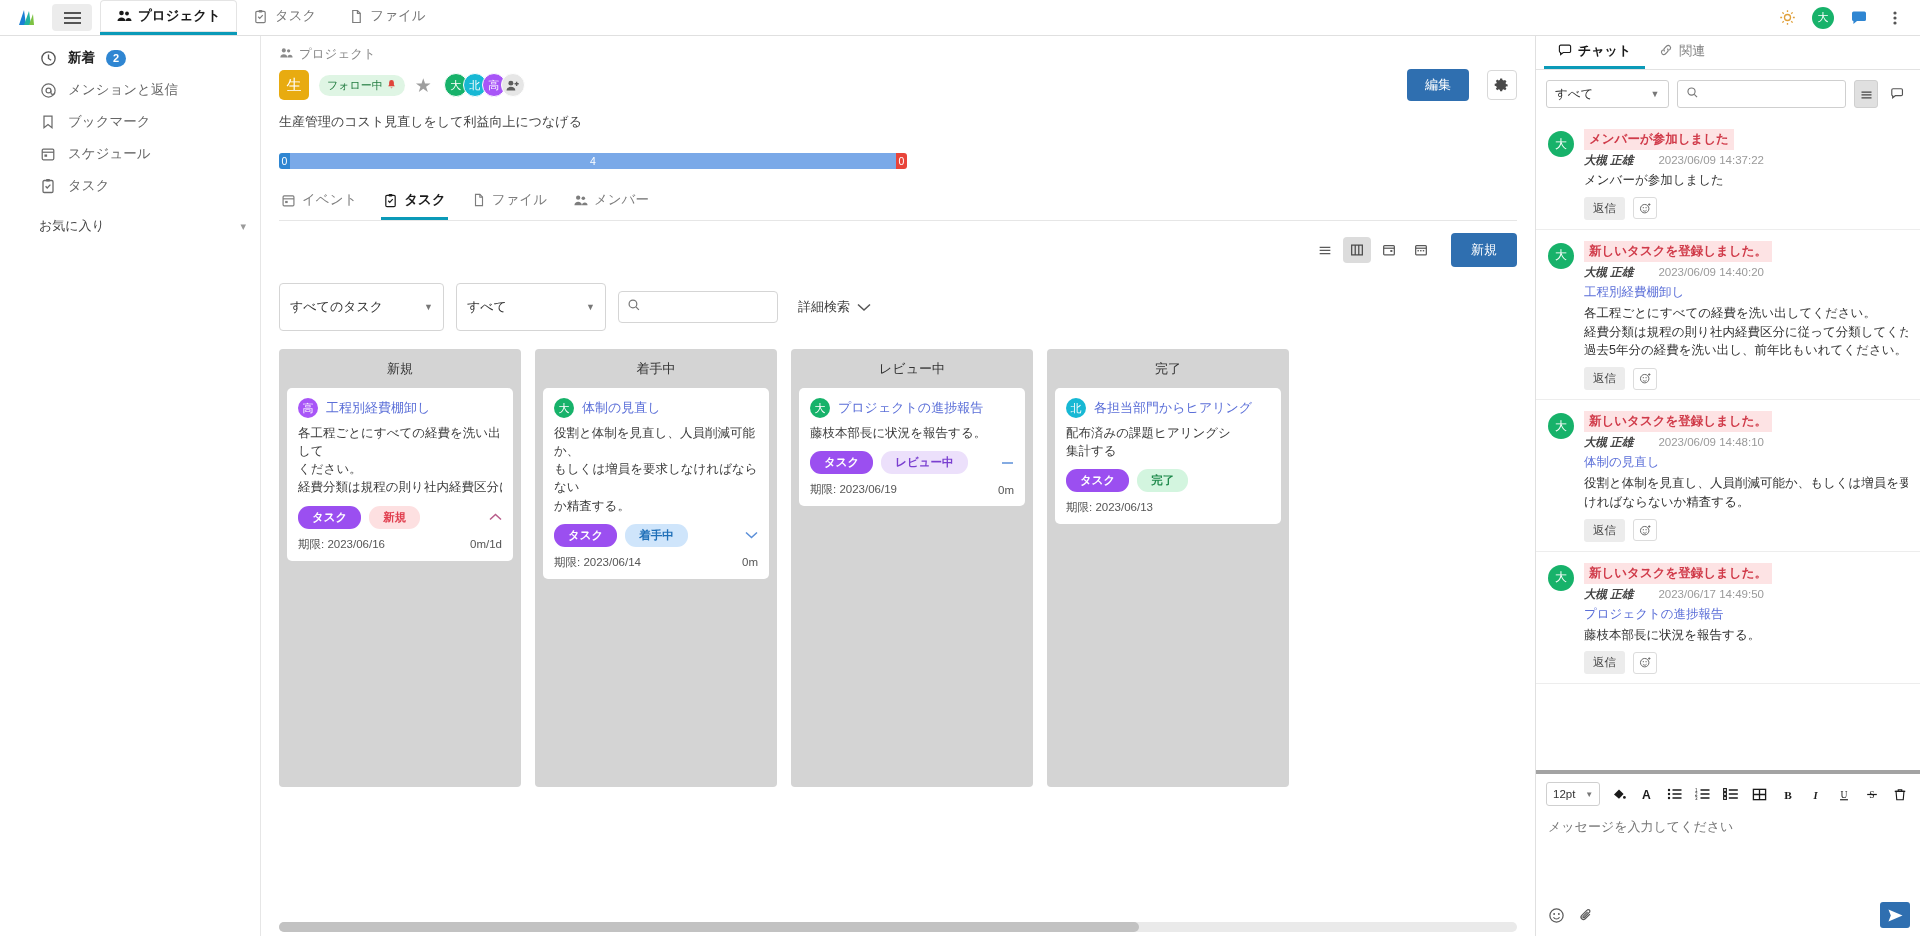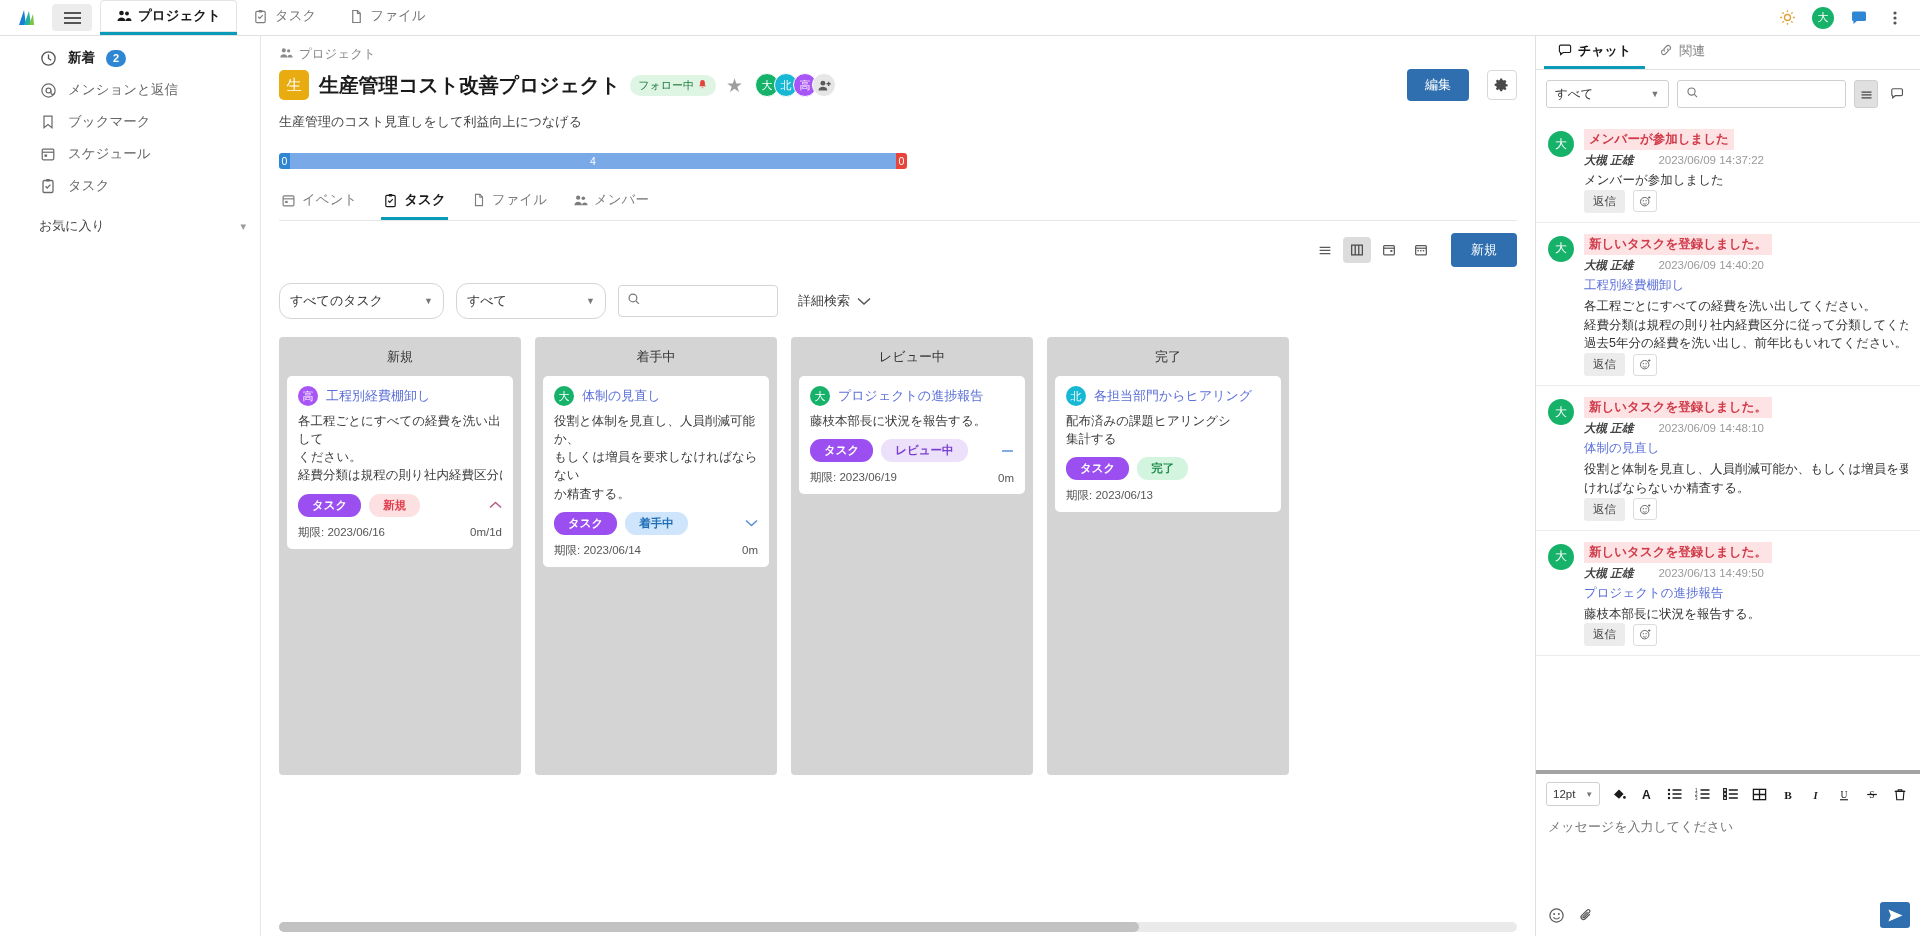--- a/index.html
+++ b/index.html
@@ -128,21 +128,21 @@
     border-radius:4px; cursor:pointer; color:#5a5a5a;
   }
   .view-ic.active { background: #dcdcdc; }
   .new-btn {
     background:#2f6fb0; color:#fff; border:none; border-radius:4px; font-size:13px;
     padding: 8px 20px; margin-left: 12px; cursor:pointer; font-family: inherit;
   }
 
   .filters-row { display:flex; align-items:center; gap: 12px; padding: 16px 18px 0 18px; }
   .sel {
-    height: 36px; border:1px solid #d5d5d5; border-radius:12px; background:#fff;
+    height: 48px; border:1px solid #d5d5d5; border-radius:4px; background:#fff;
     display:flex; align-items:center; padding: 0 10px; font-size:13px; color:#333; cursor:pointer;
   }
   .sel .caret { margin-left: auto; color:#777; font-size: 9px; padding-left: 18px; }
   .sel.w1 { width: 165px; }
   .sel.w2 { width: 150px; }
   .search-box {
     width: 160px; height: 32px; border:1px solid #d5d5d5; border-radius:4px; background:#fff;
     display:flex; align-items:center; padding: 0 8px; gap: 6px;
   }
   .search-box input { border:none; outline:none; font-size:13px; width:100%; font-family: inherit; background: transparent; }
@@ -214,21 +214,21 @@
   .msg { display:flex; gap:10px; padding: 11px 12px 9px 12px; border-bottom: 1px solid #ededed; }
   .msg-av { width: 26px; height: 26px; border-radius:50%; background:#17b26a; color:#fff; font-size:12px;
             display:flex; align-items:center; justify-content:center; flex:0 0 26px; margin-top:2px; }
   .msg-body { flex: 1 1 auto; min-width: 0; }
   .msg-banner { background:#fde3e4; color:#d03a49; font-size:12.5px; font-weight:bold; padding: 2px 5px; display:inline-block; }
   .msg-meta { font-size: 11.5px; margin-top: 3px; }
   .msg-meta .who { color:#444; font-weight:bold;font-style:italic; }
   .msg-meta .when { color:#9a9a9a; margin-left: 22px; }
   .msg-link { font-size: 12.5px; color:#5b6fd8; margin-top: 4px; }
   .msg-text { font-size: 12.5px; color:#333; line-height: 1.5; margin-top: 3px; }
-  .msg-actions { display:flex; align-items:center; gap: 8px; }
+  .msg-actions { display:flex; align-items:center; gap: 8px; margin-top: 7px; }
   .reply-btn { background:#ececec; border-radius:3px; font-size:11.5px; color:#444; padding: 4px 9px; cursor:pointer; }
   .emoji-btn { width: 24px; height: 22px; border:1px solid #dcdcdc; border-radius:3px;
                display:flex; align-items:center; justify-content:center; cursor:pointer; font-size: 12px; }
 
   .composer { border-top: 4px solid #a3a3a3; padding: 8px 10px 8px 10px; }
   .comp-toolbar { display:flex; align-items:center; gap: 9px; }
   .pt-sel { width: 56px; height: 24px; border:1px solid #cfcfcf; border-radius:3px; display:flex;
             align-items:center; padding: 0 6px; font-size:11.5px; cursor:pointer; }
   .pt-sel .caret { margin-left:auto; font-size:8px; color:#777; }
   .tb-ic2 { width: 20px; height: 20px; display:flex; align-items:center; justify-content:center;
@@ -388,21 +388,20 @@
                 <path d="M9.6 13c0-1.9 1.3-3 3-3s2.9 1.1 2.9 3z" fill="#8a8a8a"></path>
               </svg>
           </span>
           <span>プロジェクト</span>
         </div>
 
         <div class="proj-title-row">
           <div class="proj-icon">
             <span>生</span>
           </div>
-          <div class="proj-title">生産管理コスト改善プロジェクト</div>
           <div class="follow-chip">
             <span>フォロー中</span>
             <span>
               <svg width="11" height="11" viewBox="0 0 12 12">
                   <path d="M6 1.2a2.6 2.6 0 012.6 2.6v2.4l1 1.6H2.4l1-1.6V3.8A2.6 2.6 0 016 1.2z" fill="#e0443a"></path>
                   <path d="M4.9 9.3a1.15 1.15 0 002.2 0z" fill="#e0443a"></path>
                 </svg>
             </span>
           </div>
           <div class="star-ic">★</div>
@@ -799,21 +798,21 @@
         </div>
 
         <div class="msg">
           <div class="msg-av">
             <span>大</span>
           </div>
           <div class="msg-body">
             <div class="msg-banner">新しいタスクを登録しました。</div>
             <div class="msg-meta">
               <span class="who">大槻 正雄</span>
-              <span class="when">2023/06/13 14:49:50</span>
+              <span class="when">2023/06/17 14:49:50</span>
             </div>
             <div class="msg-link">プロジェクトの進捗報告</div>
             <div class="msg-text">藤枝本部長に状況を報告する。</div>
             <div class="msg-actions">
               <span class="reply-btn">返信</span>
               <span class="emoji-btn">
                 <svg width="13" height="13" viewBox="0 0 16 16">
                     <circle cx="7" cy="8.2" r="5.2" fill="none" stroke="#666" stroke-width="1.2"></circle>
                     <circle cx="5.3" cy="7" r="0.8" fill="#666"></circle>
                     <circle cx="8.7" cy="7" r="0.8" fill="#666"></circle>

